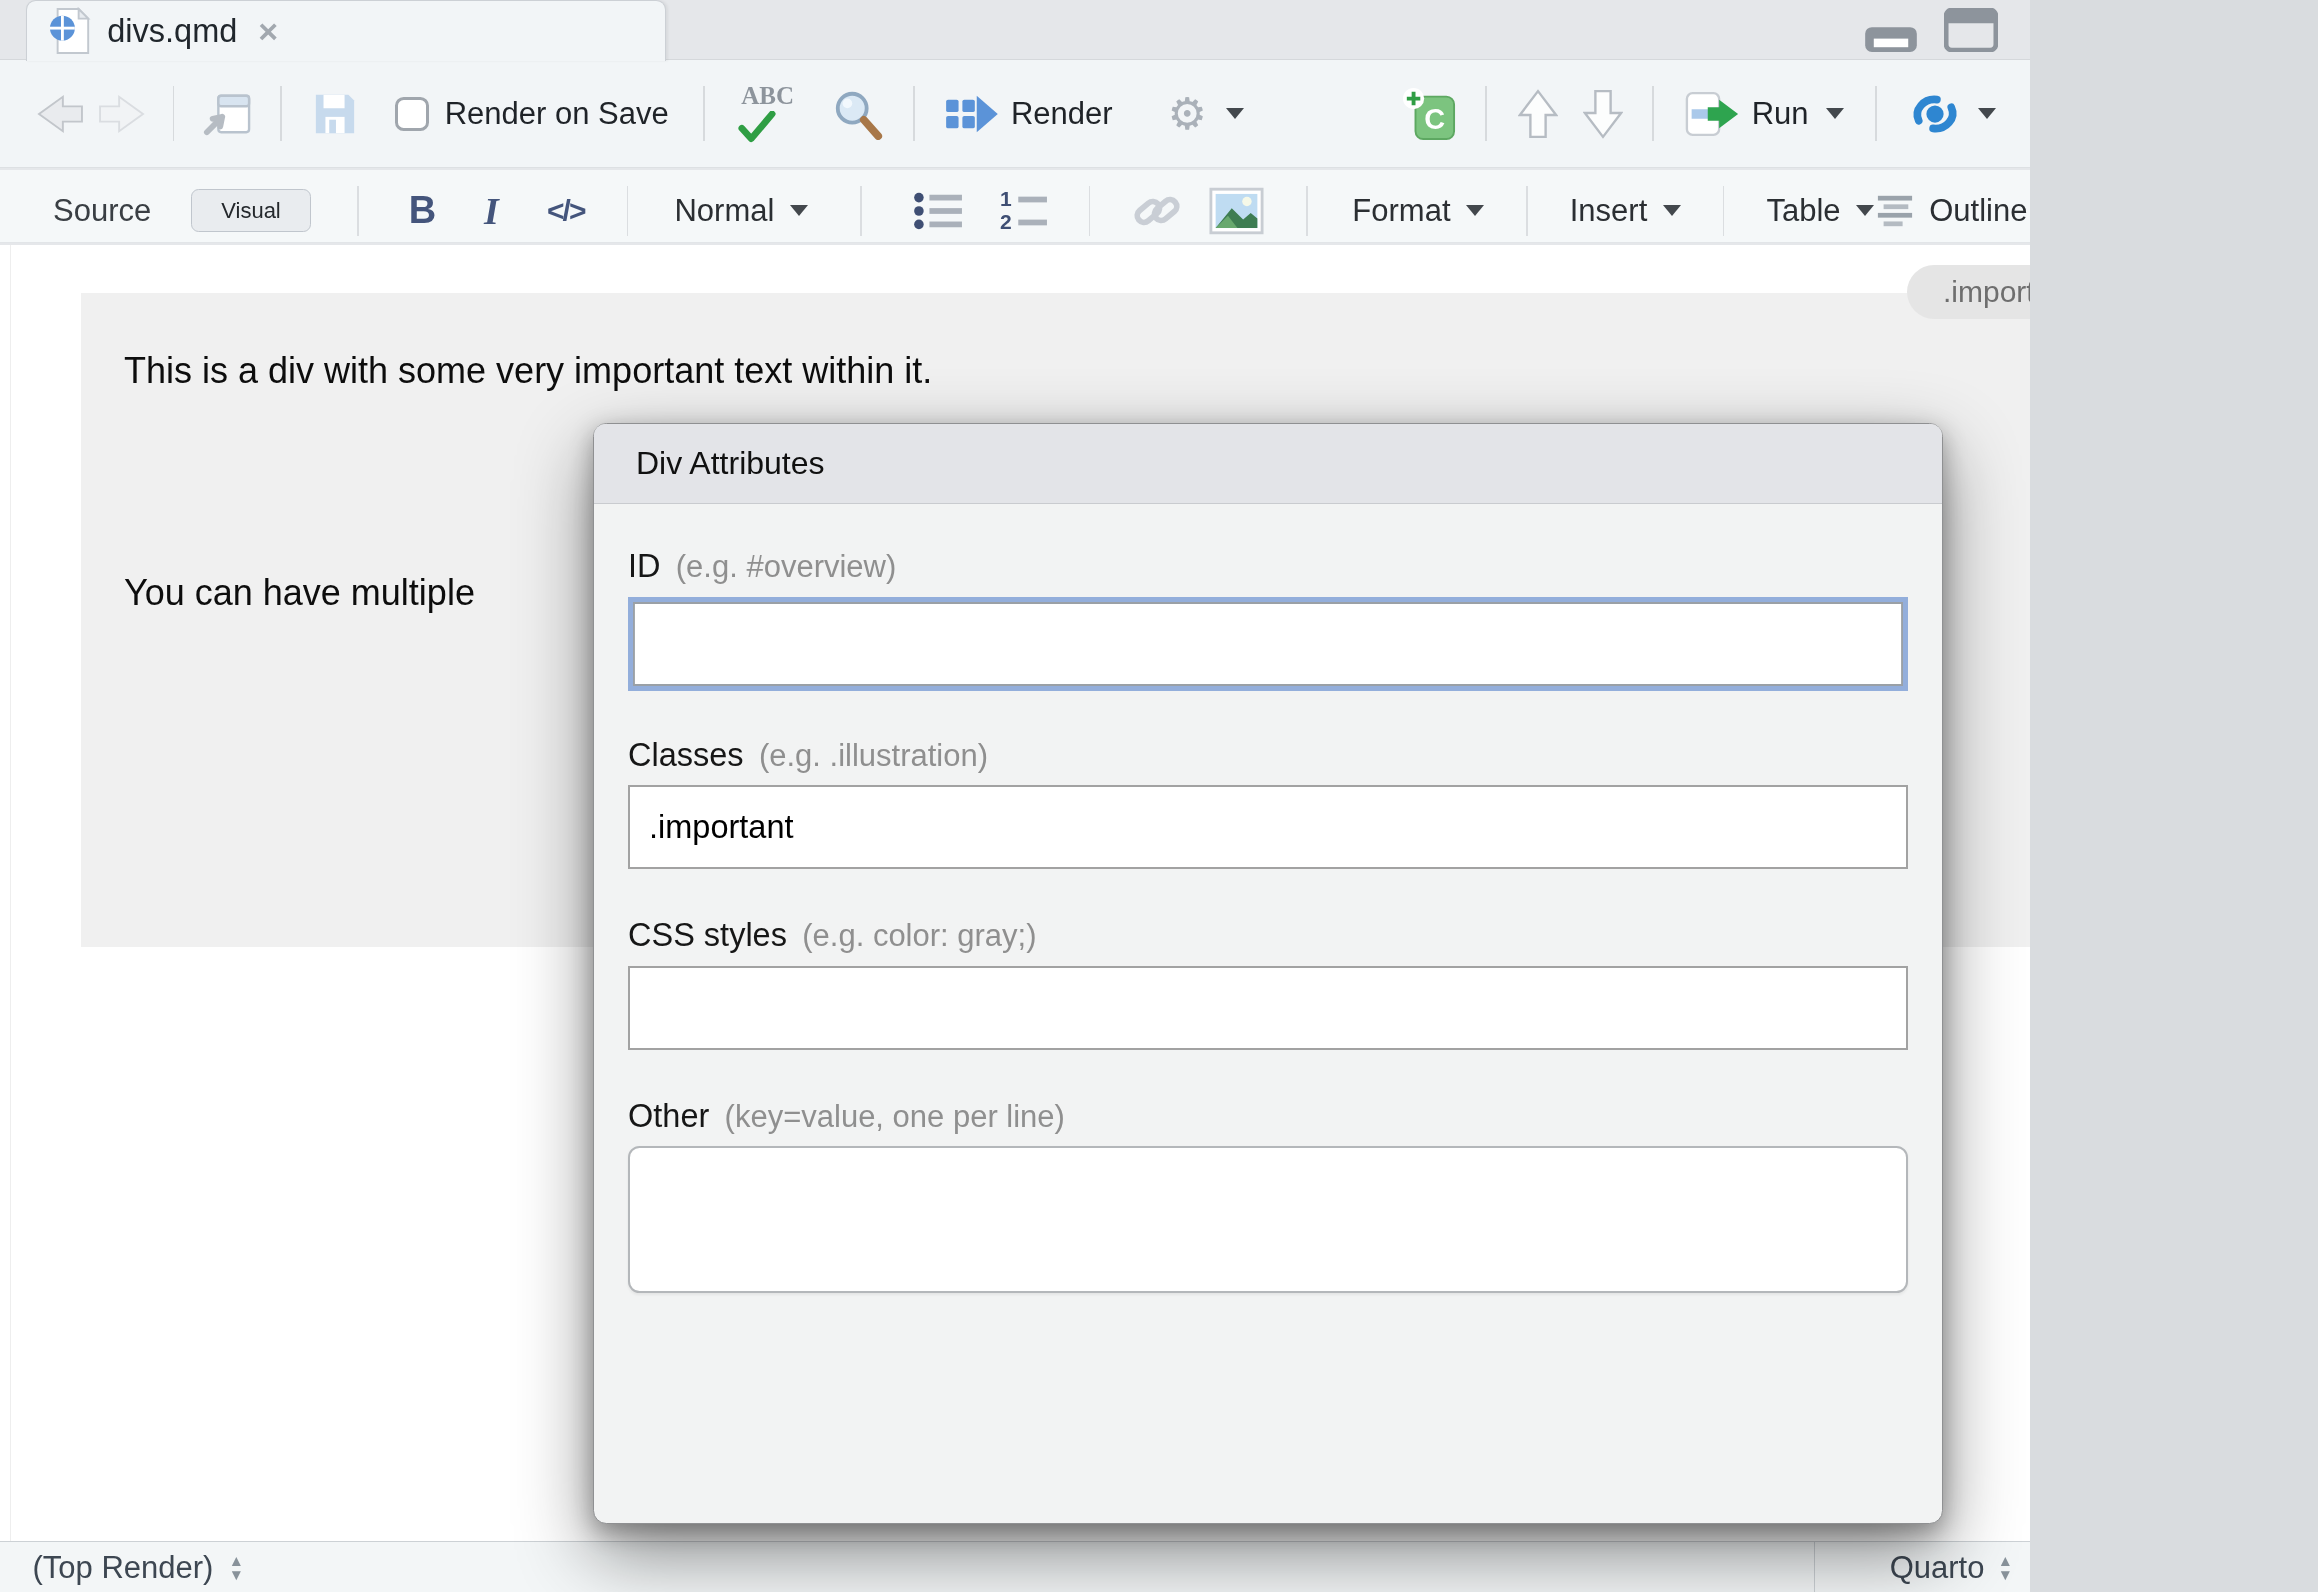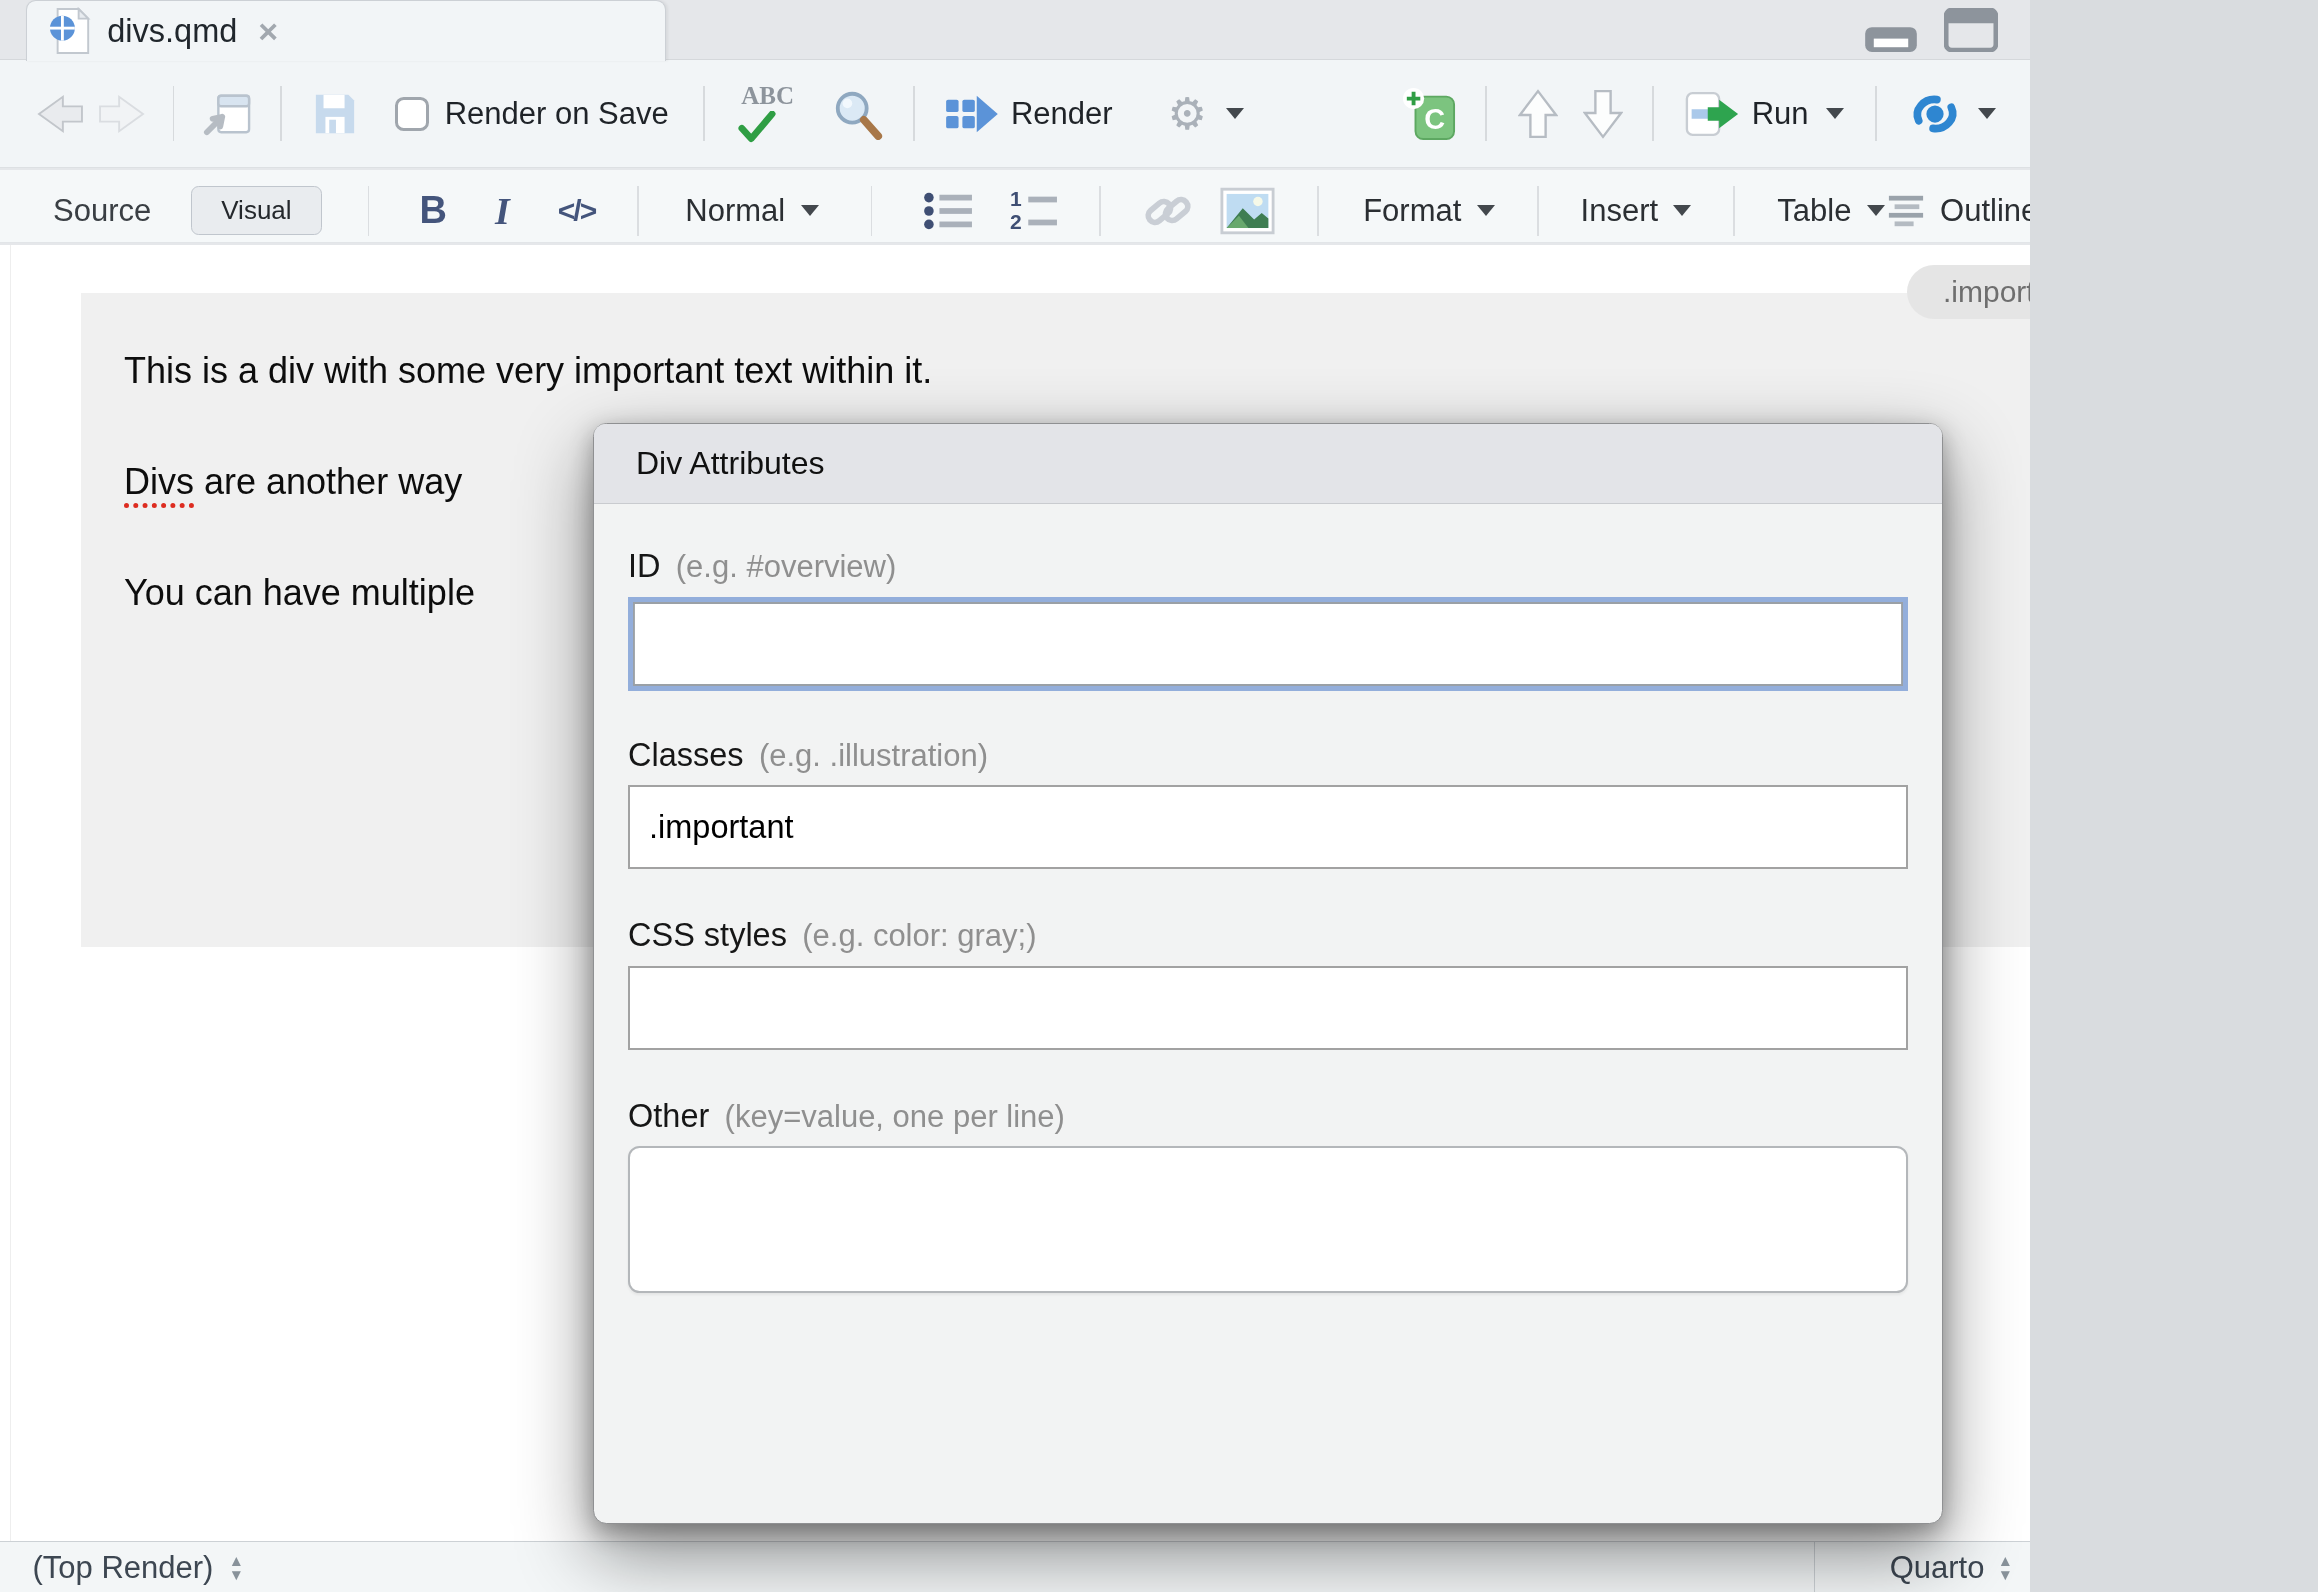--- a/index.html
+++ b/index.html
@@ -31,21 +31,21 @@
     display:flex; align-items:center; padding:9px 57px 0 53px; font-size:31px; color:#2b2f33;
   }
   .sep { width:1.9px; height:55px; background:#d7dadd; flex:0 0 auto; }
   .sep2 { width:1.9px; height:50px; background:#dbdee1; flex:0 0 auto; }
   .tlabel { font-size:31px; color:#1f2328; white-space:nowrap; }
   .caret { width:0; height:0; border-left:9.6px solid transparent; border-right:9.6px solid transparent; border-top:11.5px solid #43484d; flex:0 0 auto; }
   .spacer { flex:1 1 auto; }
   .checkbox { width:34px; height:34px; background:#fff; border:3.8px solid #a0a6ad; border-radius:8.6px; }
   .visual-btn {
     background:#e9ecef; border:1.9px solid #c0c6cd; border-radius:7.6px;
-    padding:7.6px 29px; font-size:26px; color:#24282c;
+    padding:7.6px 29px; font-size:22px; color:#24282c;
   }
   .glyph-b { font-size:38px; font-weight:800; color:#44557c; }
   .glyph-i { font-size:38px; font-weight:700; font-style:italic; color:#44557c; font-family:"Liberation Serif", serif; }
   .glyph-code { font-size:30px; font-weight:700; color:#44557c; letter-spacing:-1.9px; }
   .gear { font-size:44px; color:#aab1b9; line-height:1; }
   
   .content { position:absolute; left:0; top:245px; right:0; bottom:52px; background:#ffffff; overflow:hidden; }
   .gutter-line { position:absolute; left:9.6px; top:0; bottom:0; width:1.9px; background:#eeeeee; }
   .margin-line { position:absolute; left:2302px; top:0; bottom:0; width:1.9px; background:#e3e3e3; }
   .divblock { position:absolute; left:81px; top:48px; width:2153px; height:654px; background:#f0f0f0; }
@@ -267,21 +267,20 @@
       <rect x="10" y="31" width="20" height="5" fill="#b4bbc2"></rect>
     </svg>
     <span>Outline</span>
   </div>
 
   <div class="content">
     <div class="gutter-line"></div>
     <div class="margin-line"></div>
     <div class="divblock">
       <p class="docp" style="top:55px">This is a div with some very important text within it.</p>
-      <p class="docp" style="top:166px"><span class="misspell">Divs</span><span> are another way</span></p>
       <p class="docp" style="top:277px">You can have multiple</p>
     </div>
     <div class="badge">.important</div>
     <div class="dots-btn">•••</div>
   </div>
 
   <div class="dialog">
     <div class="dialog-title">Div Attributes</div>
     <div class="dialog-body">
 

